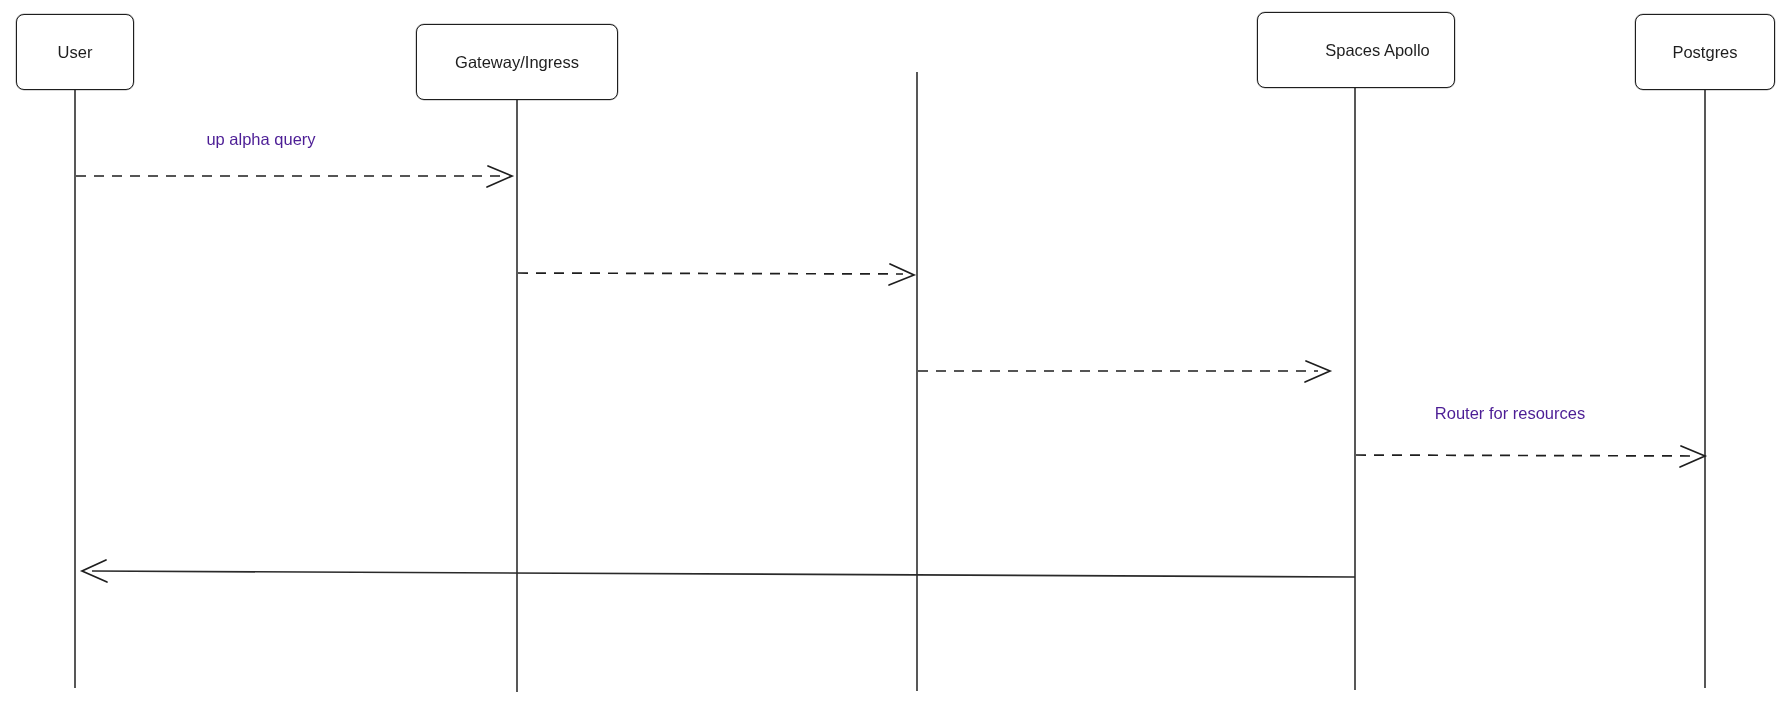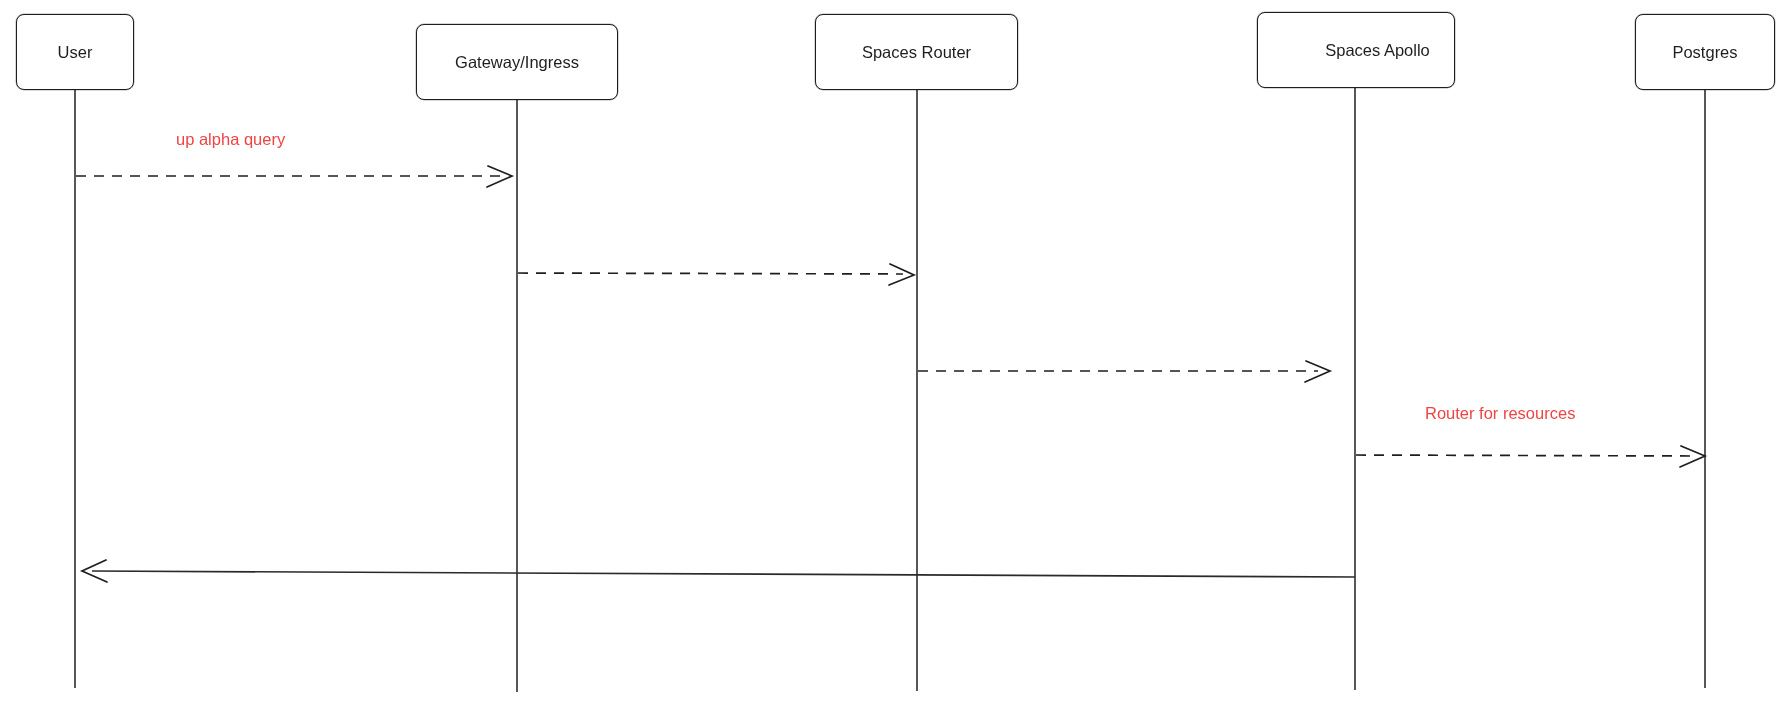--- a/index.html
+++ b/index.html
@@ -30,21 +30,22 @@
     box-shadow: 0 0 0 0.5px rgba(30,30,30,0.35);
   }
   .actor-label {
     font-size: 16.5px;
     color: #1e1e1e;
     white-space: nowrap;
   }
   .msg-label {
     position: absolute;
     font-size: 16.5px;
-    color: #ef4444;
+    color: #4c1d95;
+    text-align: center;
     width: 170px;
     white-space: nowrap;
     z-index: 3;
   }
   svg.layer {
     position: absolute;
     left: 0;
     top: 0;
     z-index: 1;
   }
@@ -76,23 +77,20 @@
 <div class="canvas">
 
   <div class="actor-box" style="left:16px; width:118px;">
     <span class="actor-label">User</span>
   </div>
 
   <div class="actor-box" style="left:416px; width:202px; top:12px;margin-top:12px;">
     <span class="actor-label">Gateway/Ingress</span>
   </div>
 
-  <div class="actor-box" style="left:815px; width:203px;">
-    <span class="actor-label">Spaces Router</span>
-  </div>
 
   <div class="actor-box" style="left:1257px; width:198px; top:12px;padding-left:43px;">
     <span class="actor-label">Spaces Apollo</span>
   </div>
 
   <div class="actor-box" style="left:1635px; width:140px;text-align:right;">
     <span class="actor-label">Postgres</span>
   </div>
 
   <div class="msg-label" style="left:176px; top:130px;">up alpha query</div>

